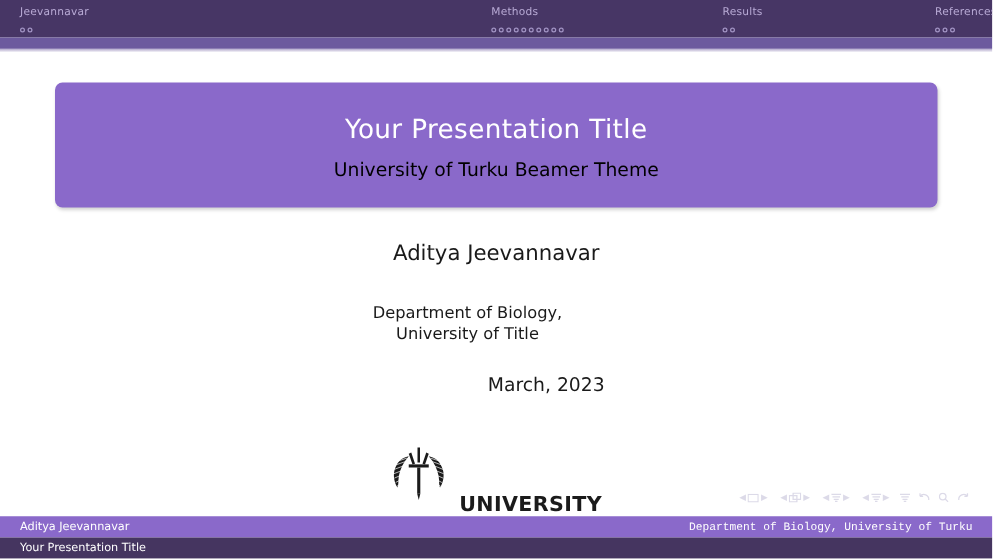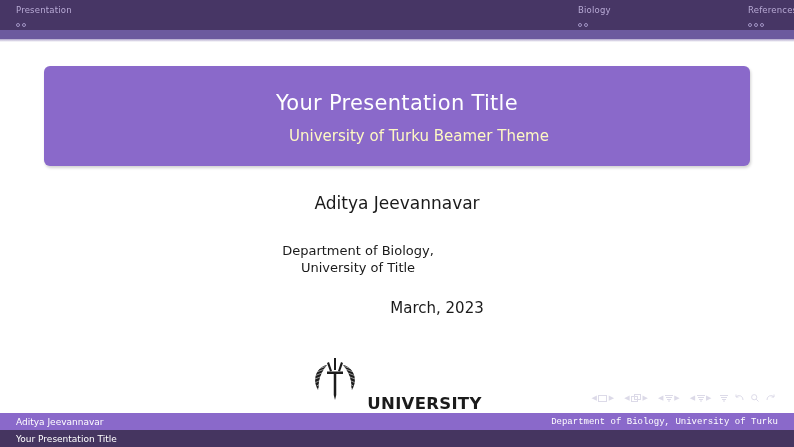--- a/index.html
+++ b/index.html
@@ -93,24 +93,23 @@
     font-size: 21px;
     font-weight: normal;
     letter-spacing: 0.3px;
   }
   #subtitle-text {
     position: absolute;
     left: 0;
     top: 61px;
     width: 706px;
     text-align: center;
-    color: #fef9c3;
+    color: #000000;
     font-size: 15px;
     font-weight: normal;
-    margin-left: 22px;
   }
 
   
   #author-name {
     position: absolute;
     left: 0;
     top: 193px;
     width: 794px;
     text-align: center;
     color: #1a1a1a;
@@ -118,20 +117,21 @@
   }
   #institute {
     position: absolute;
     left: 0;
     top: 242px;
     width: 716px;
     text-align: center;
     color: #1a1a1a;
     font-size: 13px;
     line-height: 17px;
+    padding-left: 16px;
   }
   #date-text {
     position: absolute;
     left: 0;
     top: 299px;
     width: 794px;
     text-align: center;
     color: #1a1a1a;
     font-size: 15px;
     padding-left: 40px;
@@ -229,28 +229,32 @@
 </head>
 <body>
 
 <div id="slide">
 
   <div id="headline"></div>
   <div id="headline-sub"></div>
   <div id="headline-sub-shadow"></div>
 
   <div class="nav-section" style="left:16px;">
-    <span class="nav-label">Presentation</span>
+    <span class="nav-label">Jeevannavar</span>
     <span class="nav-dots"><span class="nav-dot"></span><span class="nav-dot"></span></span>
   </div>
 
 
+  <div class="nav-section" style="left:393px;">
+    <span class="nav-label">Methods</span>
+    <span class="nav-dots"><span class="nav-dot"></span><span class="nav-dot"></span><span class="nav-dot"></span><span class="nav-dot"></span><span class="nav-dot"></span><span class="nav-dot"></span><span class="nav-dot"></span><span class="nav-dot"></span><span class="nav-dot"></span><span class="nav-dot"></span></span>
+  </div>
 
   <div class="nav-section" style="left:578px;">
-    <span class="nav-label">Biology</span>
+    <span class="nav-label">Results</span>
     <span class="nav-dots"><span class="nav-dot"></span><span class="nav-dot"></span></span>
   </div>
 
   <div class="nav-section" style="left:731px;margin-left:17px;">
     <span class="nav-label">References</span>
     <span class="nav-dots"><span class="nav-dot"></span><span class="nav-dot"></span><span class="nav-dot"></span></span>
   </div>
 
   <div id="titleblock">
     <div id="title-text">Your Presentation Title</div>

